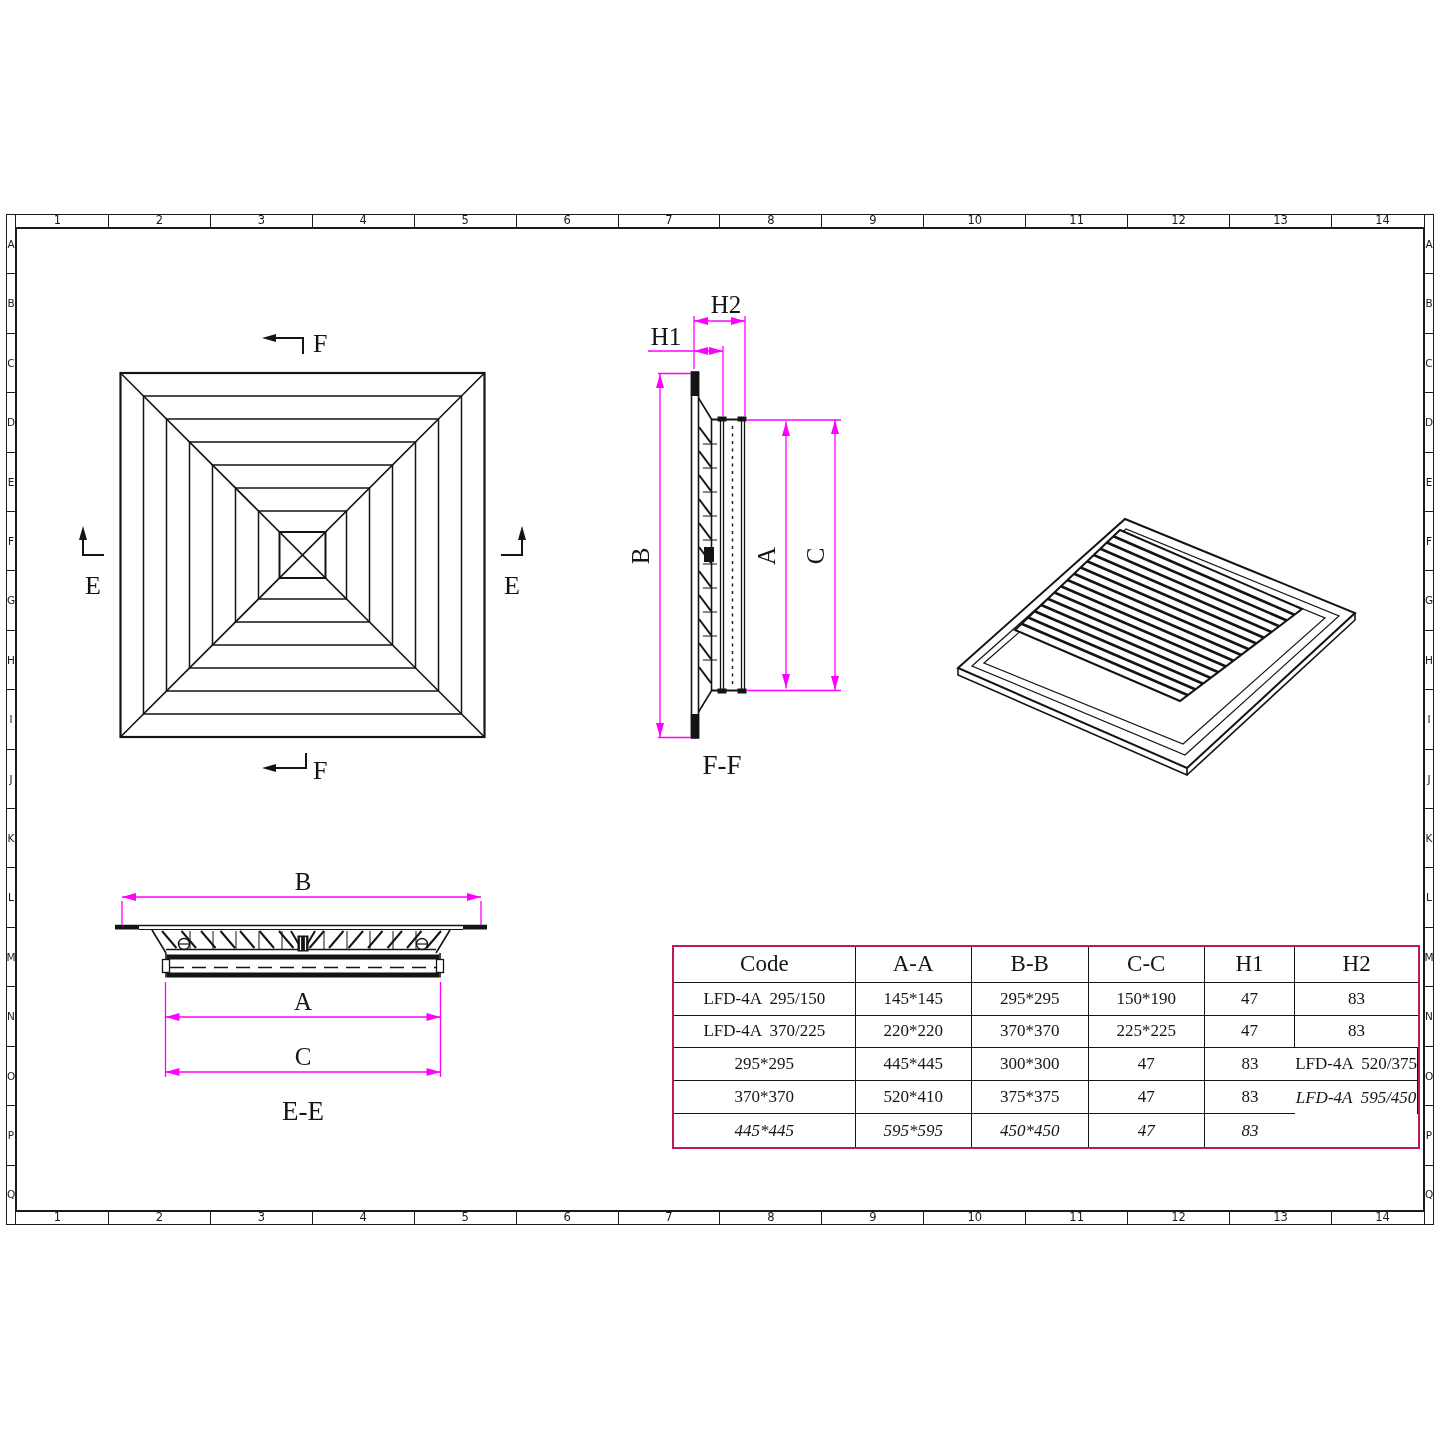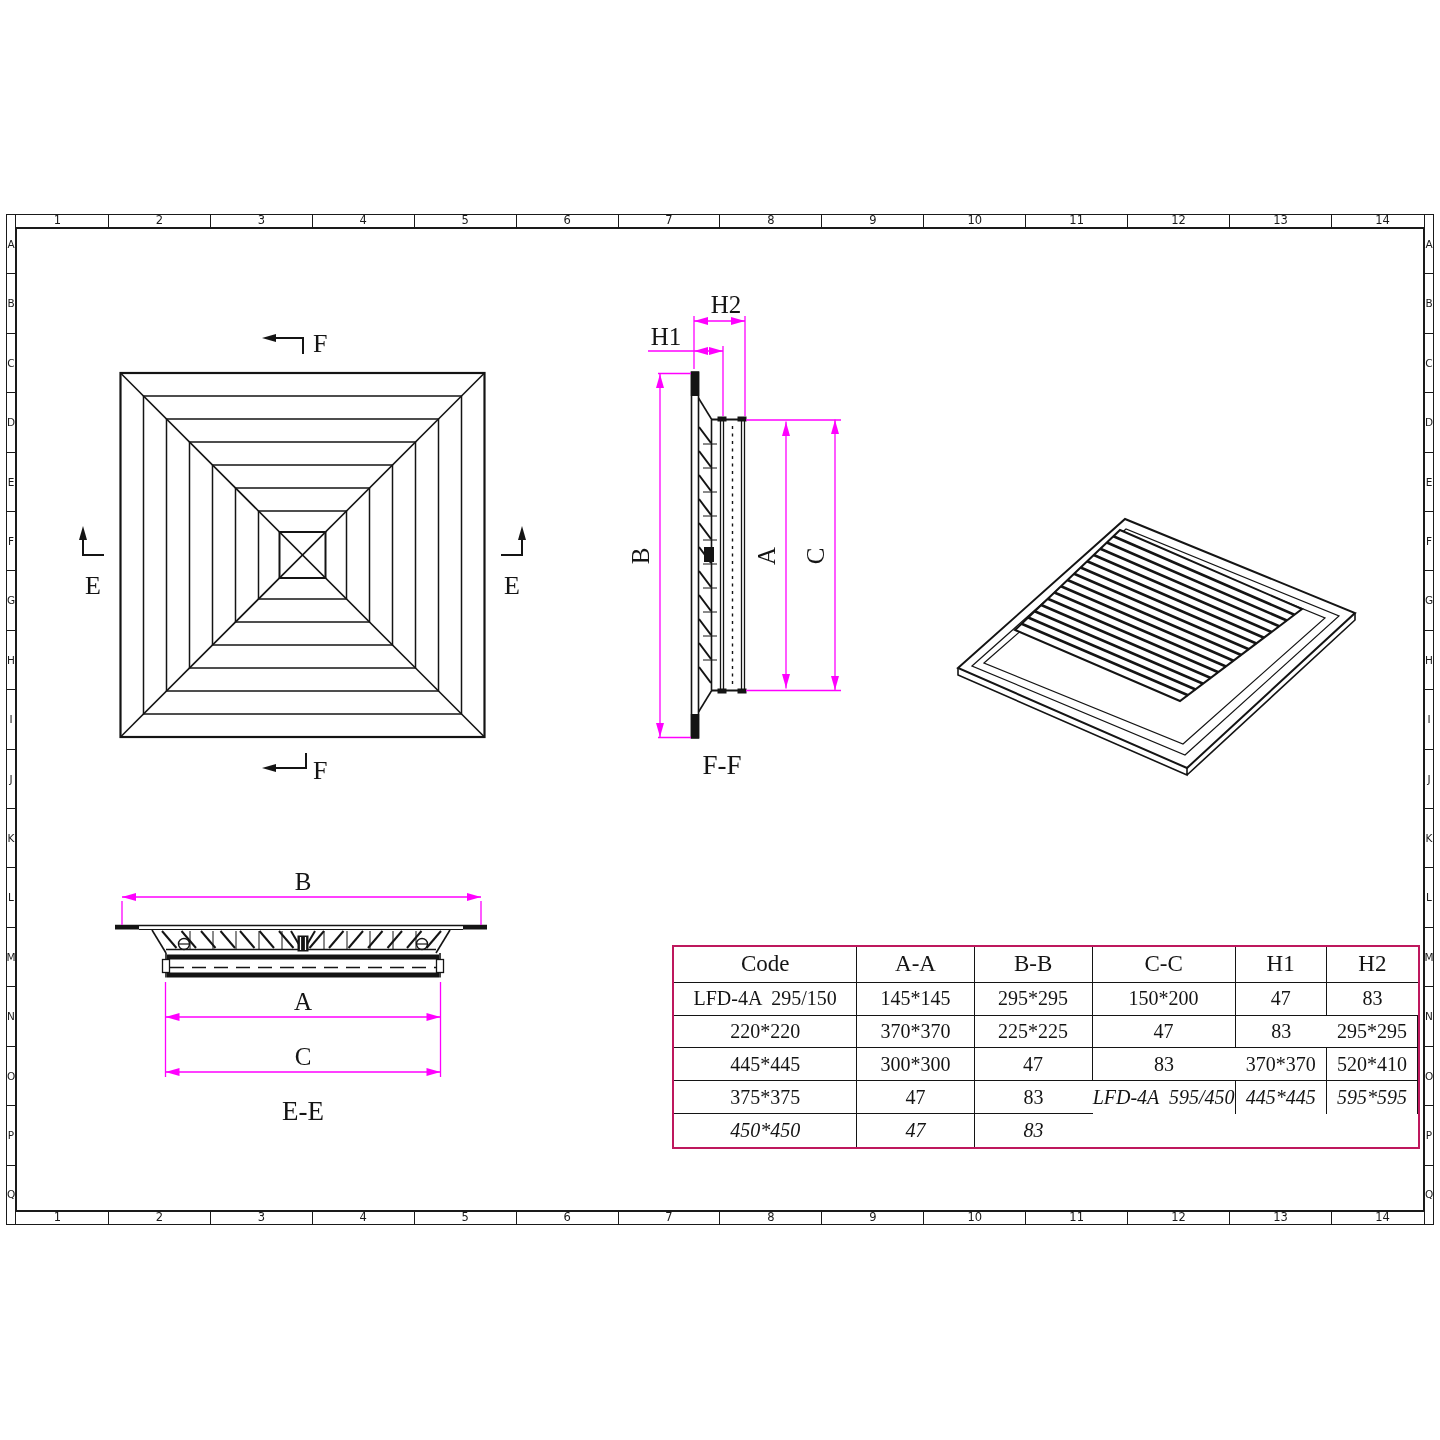--- a/index.html
+++ b/index.html
@@ -18,21 +18,21 @@
   .strip.h .gcell:last-child{border-right:none;}
   .strip.v .gcell{border-bottom:1.6px solid #1a1a1a;font-size:10.5px;}
   .strip.v .gcell:last-child{border-bottom:none;}
   
   #spec-table{position:absolute;left:672px;top:930px;width:748px;height:204px;
       display:grid;grid-template-columns:191fr 122fr 123fr 122fr 95fr 95fr;
       grid-template-rows:50fr 46fr 46fr 46fr 46fr 46fr;
       box-sizing:border-box;border:2px solid #be185d;background:#fff;margin-top:15px;}
   .tcell{border-right:1.7px solid #141414;border-bottom:1.7px solid #141414;
       display:flex;align-items:center;justify-content:center;
-      font-size:20px;color:#141414;white-space:pre;
+      font-size:17px;color:#141414;white-space:pre;
       font-family:"Liberation Serif",serif;}
   .tcell.lastcol{border-right:none;}
   .tcell.lastrow{border-bottom:none;font-style:italic;}
   .tcell.head{font-size:23px;}
 </style>
 </head>
 <body>
 
 <div class="sheet">
 
@@ -330,33 +330,35 @@
   <div id="spec-table">
       <div class="tcell head">Code</div>
       <div class="tcell head">A-A</div>
       <div class="tcell head">B-B</div>
       <div class="tcell head">C-C</div>
       <div class="tcell head">H1</div>
       <div class="tcell head lastcol">H2</div>
       <div class="tcell">LFD-4A  295/150</div>
       <div class="tcell">145*145</div>
       <div class="tcell">295*295</div>
-      <div class="tcell">150*200</div>
+      <div class="tcell">150*190</div>
       <div class="tcell">47</div>
       <div class="tcell lastcol">83</div>
+      <div class="tcell">LFD-4A  370/225</div>
       <div class="tcell">220*220</div>
       <div class="tcell">370*370</div>
       <div class="tcell">225*225</div>
       <div class="tcell">47</div>
       <div class="tcell lastcol">83</div>
       <div class="tcell">295*295</div>
       <div class="tcell">445*445</div>
       <div class="tcell">300*300</div>
       <div class="tcell">47</div>
       <div class="tcell lastcol">83</div>
+      <div class="tcell">LFD-4A  520/375</div>
       <div class="tcell">370*370</div>
       <div class="tcell">520*410</div>
       <div class="tcell">375*375</div>
       <div class="tcell">47</div>
       <div class="tcell lastcol">83</div>
       <div class="tcell lastrow">LFD-4A  595/450</div>
       <div class="tcell lastrow">445*445</div>
       <div class="tcell lastrow">595*595</div>
       <div class="tcell lastrow">450*450</div>
       <div class="tcell lastrow">47</div>

